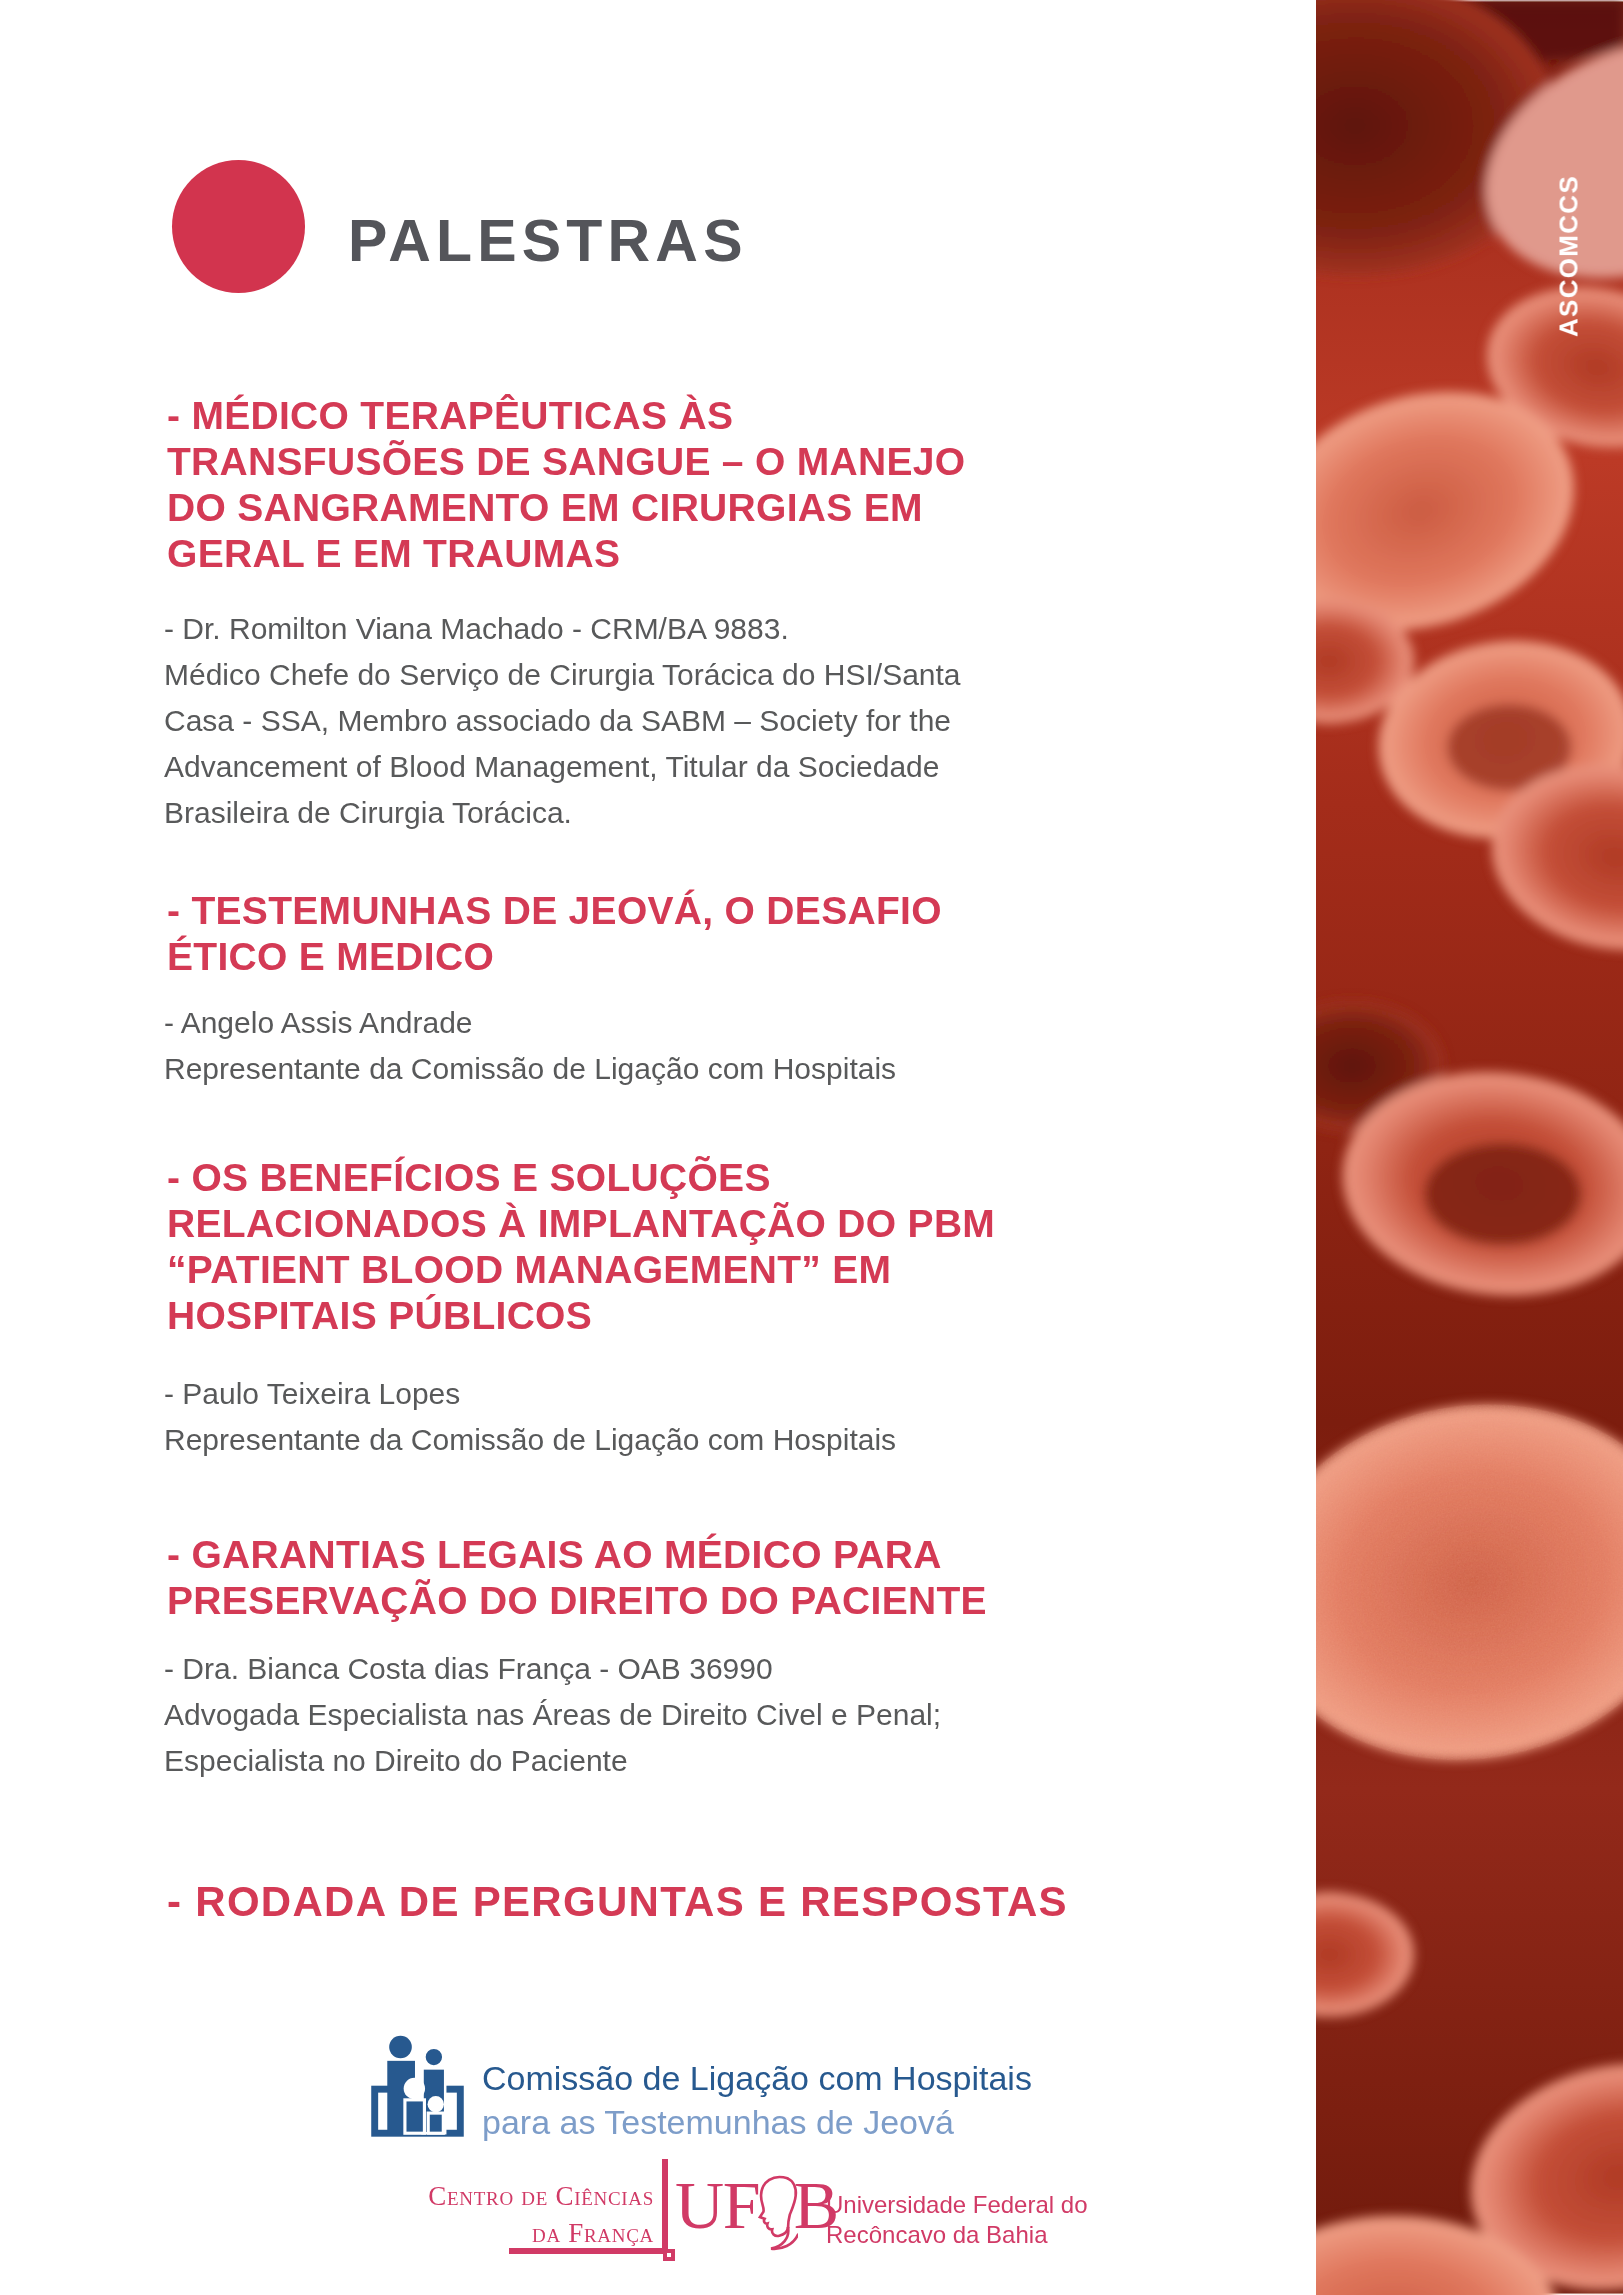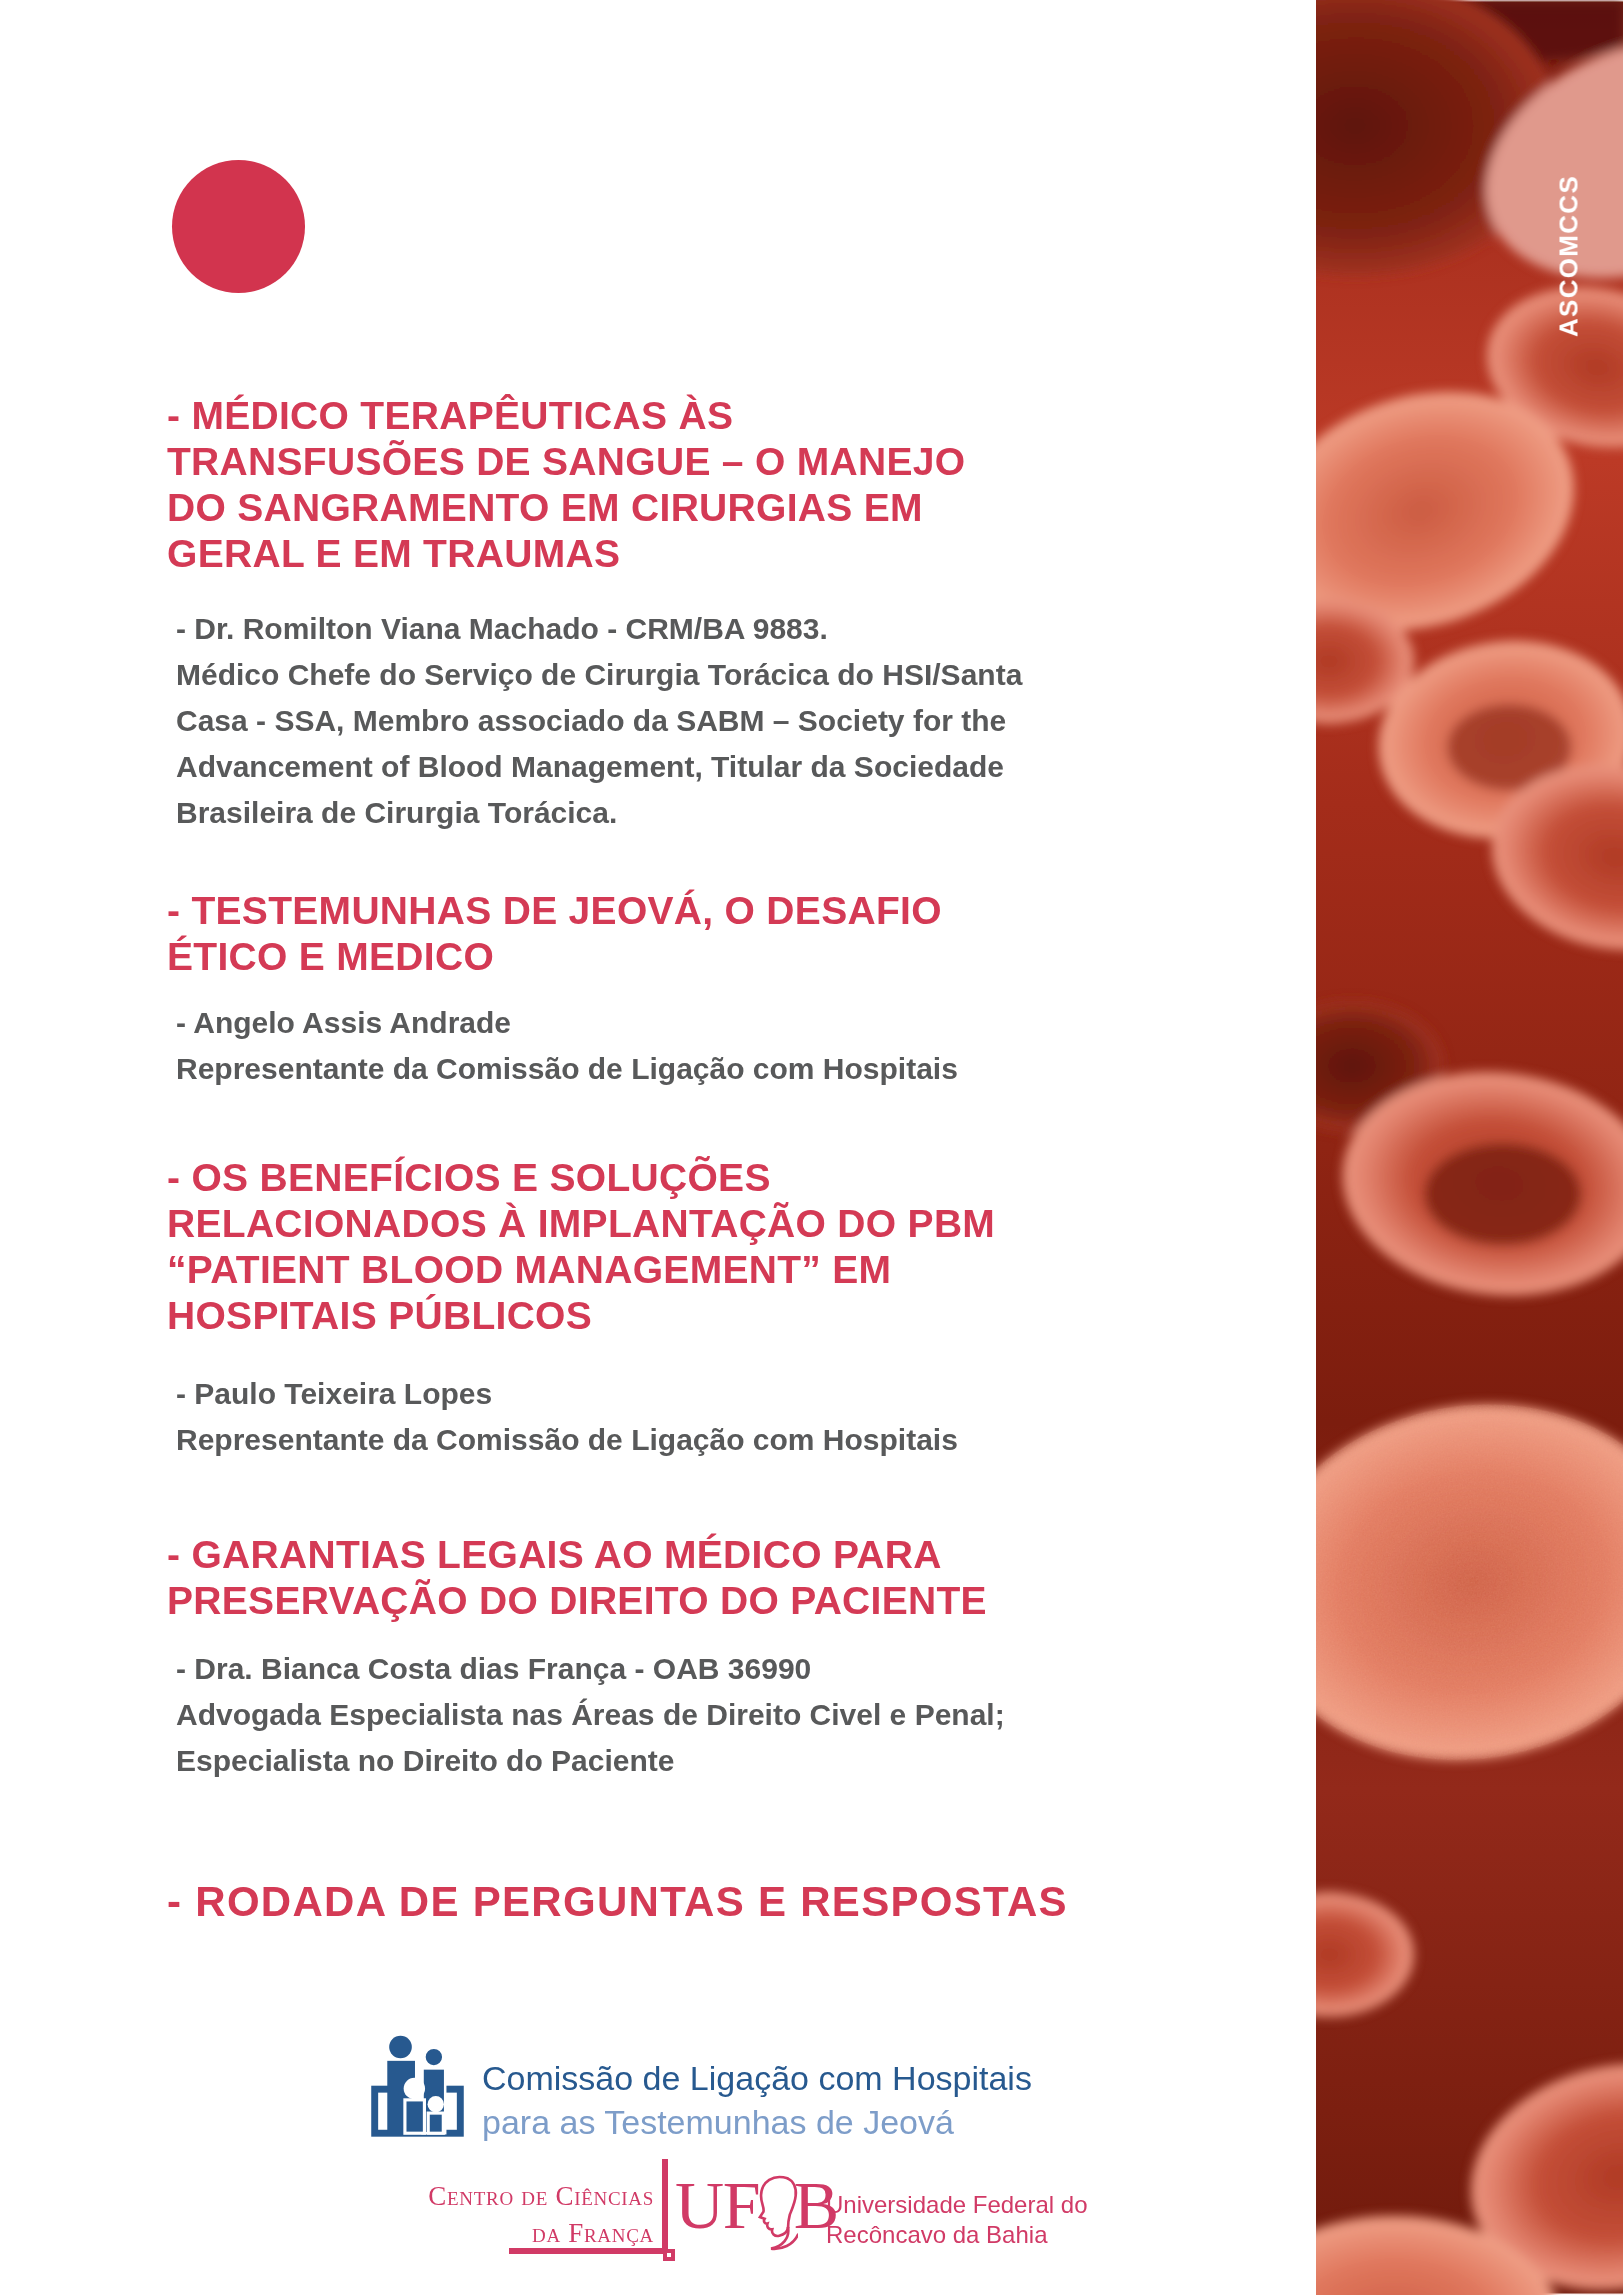--- a/index.html
+++ b/index.html
@@ -22,22 +22,22 @@
     font-size:59px; font-weight:700; letter-spacing:5.2px; color:var(--title);
     white-space:nowrap;
   }
   
   .sec-heading{
     position:absolute; left:167px; width:1125px;
     font-size:39px; font-weight:700; line-height:46px; letter-spacing:0.3px;
     color:var(--heading); white-space:pre-line;
   }
   .sec-body{
-    position:absolute; left:176px; width:1125px;
-    font-size:30px; font-weight:700; line-height:46px;
+    position:absolute; left:164px; width:1125px;
+    font-size:30px; font-weight:400; line-height:46px;
     color:var(--body); white-space:pre-line;
   }
   .h1{top:393px;} .b1{top:606px;}
   .h2{top:888px;} .b2{top:1000px;}
   .h3{top:1155px;} .b3{top:1371px;}
   .h4{top:1532px;} .b4{top:1646px;}
   .h5{top:1879px; font-size:42px; letter-spacing:1.3px;}
   
   .clh-icon{position:absolute; left:370px; top:2030px;}
   .clh-text{position:absolute; left:482px; top:2059px; white-space:nowrap;}
@@ -74,20 +74,21 @@
     font-size:26px; font-weight:700; letter-spacing:1.3px; color:var(--white);
     white-space:nowrap;
   }
 </style>
 </head>
 <body>
 
 <div class="page">
 
   <div class="brand-circle"></div>
+  <div class="brand-title">PALESTRAS</div>
 
   <div class="sec-heading h1">- MÉDICO TERAPÊUTICAS ÀS
 TRANSFUSÕES DE SANGUE – O MANEJO
 DO SANGRAMENTO EM CIRURGIAS EM
 GERAL E EM TRAUMAS</div>
   <div class="sec-body b1">- Dr. Romilton Viana Machado - CRM/BA 9883.
 Médico Chefe do Serviço de Cirurgia Torácica do HSI/Santa
 Casa - SSA, Membro associado da SABM – Society for the
 Advancement of Blood Management, Titular da Sociedade
 Brasileira de Cirurgia Torácica.</div>

